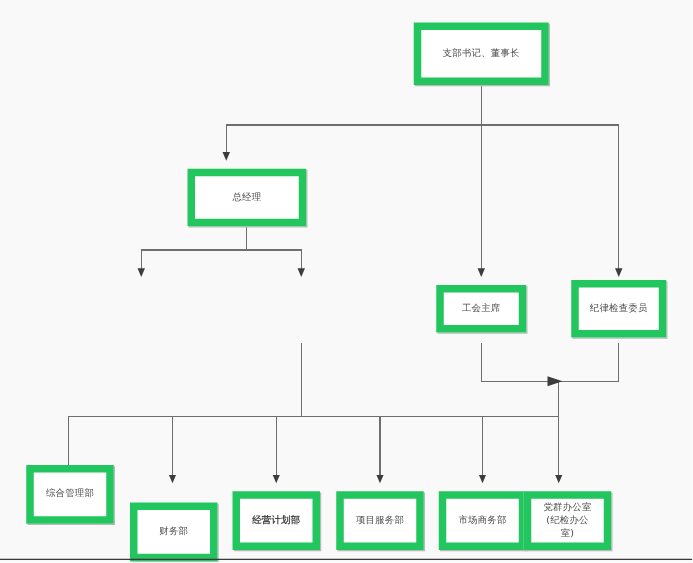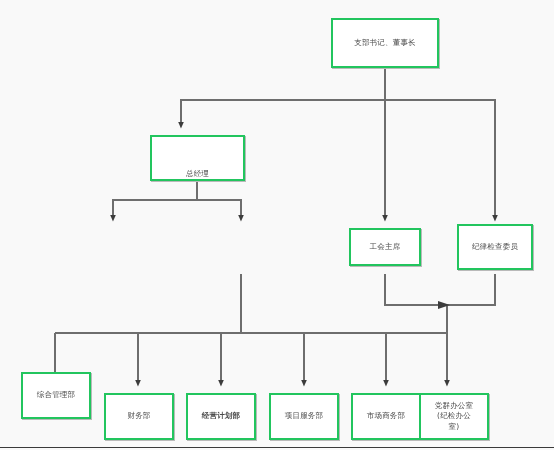--- a/index.html
+++ b/index.html
@@ -21,21 +21,21 @@
     left: 0;
     top: 0;
     width: 554px;
     height: 450px;
     pointer-events: none;
   }
   .node {
     position: absolute;
     box-sizing: border-box;
     background: #ffffff;
-    border: 2px solid #22c55e;
+    border: 6px solid #22c55e;
     box-shadow: 1px 1px 0 0 #b9b9b9;
     display: flex;
     align-items: center;
     justify-content: center;
     text-align: center;
   }
   .node-label {
     font-size: 7.5px;
     line-height: 1.38;
     color: #4a4a4a;
@@ -96,39 +96,39 @@
       <path d="M447,305 L447,384" marker-end="url(#ah)"></path>
     </g>
 
     <path d="M438,301 L450,305 L438,309 z" fill="#3c3c3c" stroke="none"></path>
   </svg>
 
   <div class="node" style="left:331px;top:18px;width:108px;height:50px;">
     <span class="node-label">支部书记、董事长</span>
   </div>
 
-  <div class="node" style="left:150px;top:135px;width:95px;height:46px;align-items:flex-end;">
+  <div class="node" style="left:150px;top:135px;width:95px;height:46px;">
     <span class="node-label">总经理</span>
   </div>
 
 
 
   <div class="node" style="left:349px;top:228px;width:72px;height:38px;">
     <span class="node-label">工会主席</span>
   </div>
 
   <div class="node" style="left:457px;top:224px;width:76px;height:46px;">
     <span class="node-label">纪律检查委员</span>
   </div>
 
   <div class="node" style="left:21px;top:372px;width:70px;height:47px;">
     <span class="node-label">综合管理部</span>
   </div>
 
-  <div class="node" style="left:104px;top:393px;width:70px;height:47px;">
+  <div class="node" style="left:104px;top:402px;width:70px;height:47px;">
     <span class="node-label">财务部</span>
   </div>
 
   <div class="node" style="left:186px;top:393px;width:70px;height:47px;font-weight:bold;">
     <span class="node-label">经营计划部</span>
   </div>
 
   <div class="node" style="left:269px;top:393px;width:70px;height:47px;">
     <span class="node-label">项目服务部</span>
   </div>

